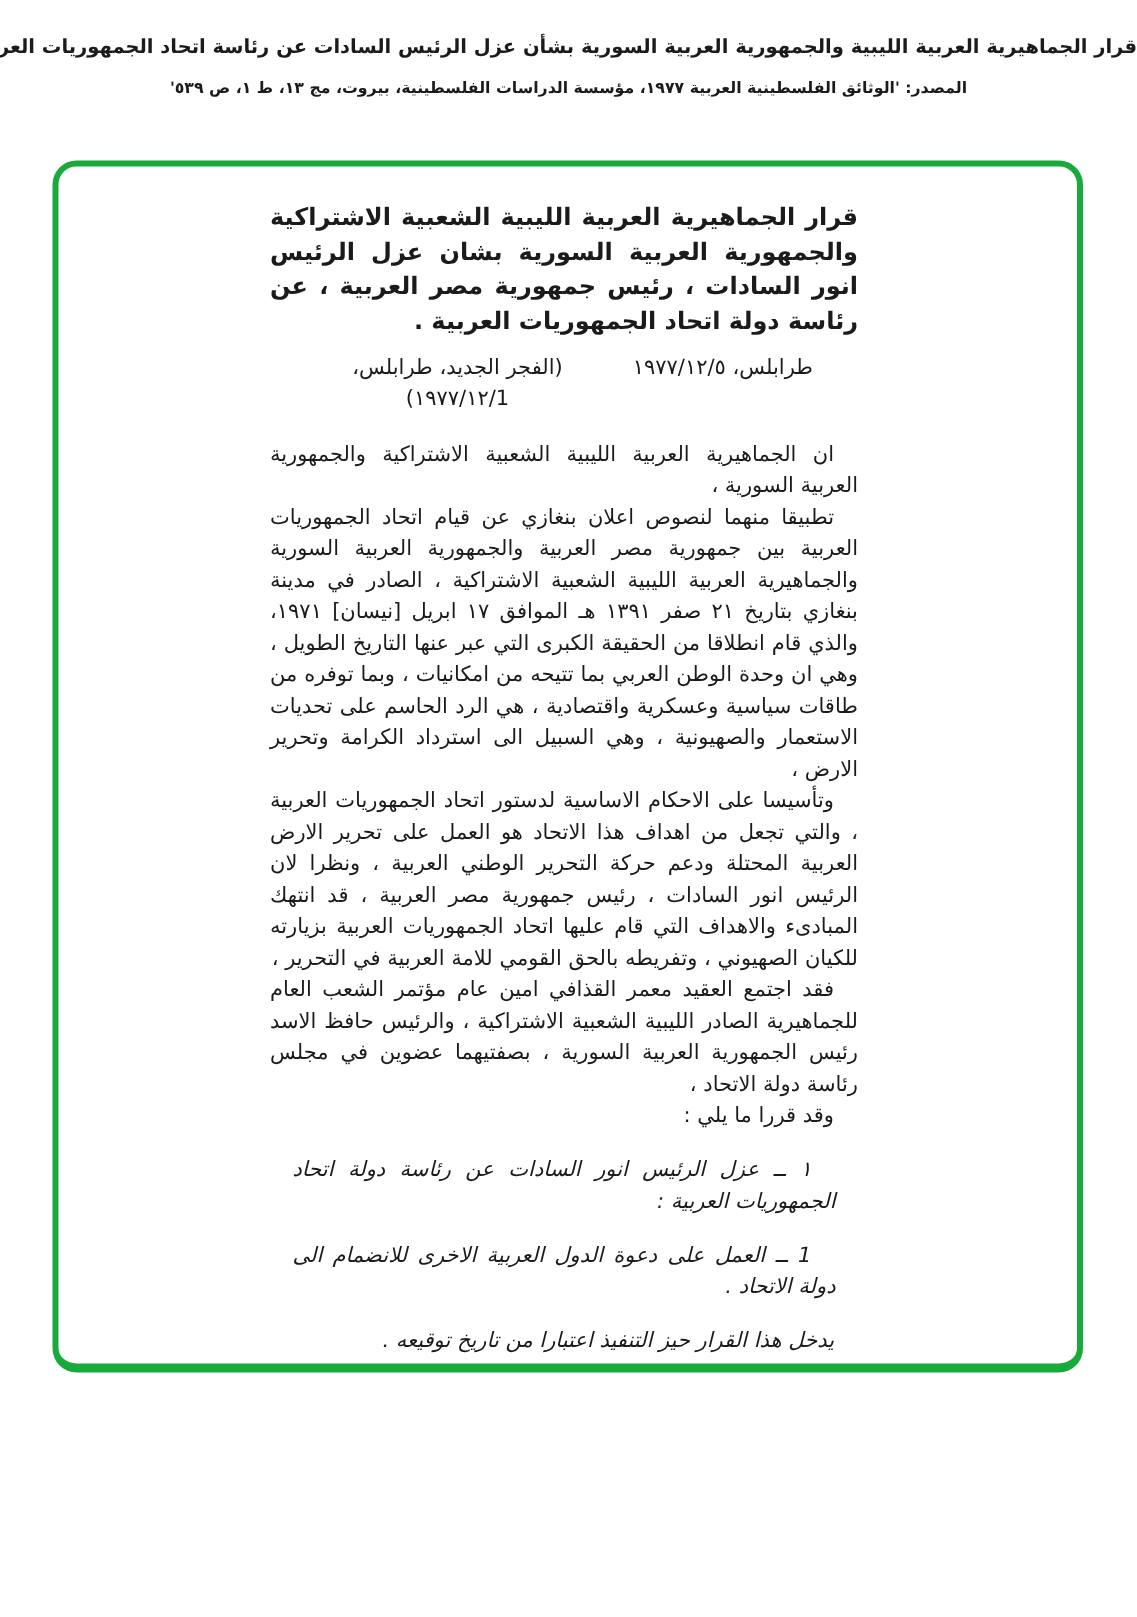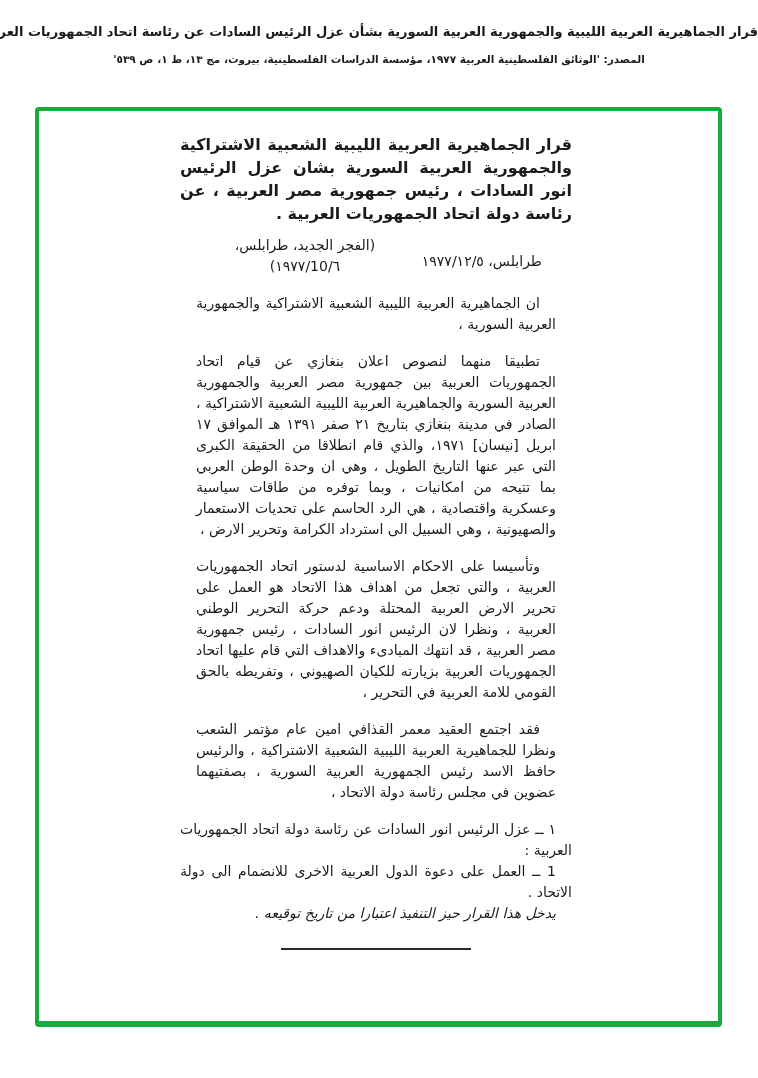--- a/index.html
+++ b/index.html
@@ -16,47 +16,47 @@
     direction:rtl; text-align:center;
   }
   .page-header .hdr-title {
     font-size:13px; font-weight:bold; white-space:nowrap; letter-spacing:0;
   }
   .page-header .hdr-source {
     margin-top:14px; font-size:10.5px; font-weight:bold; white-space:nowrap;
   }
   .doc-frame {
     position:absolute; left:35px; top:107px;
-    width:687px; height:920px;
+    width:687px; height:808px;
     border:4px solid #18ab3c;
     border-bottom-width:6px;
-    border-radius:4px;
+    border-radius:16px;
     background:#ffffff;
     overflow:hidden;
   }
   .doc-content {
     position:absolute; top:22px; right:146px; width:392px;
     direction:rtl;
     font-size:14px; line-height:21px;
     text-align:justify;
   }
   .doc-title {
     font-size:16px; font-weight:bold; line-height:23px;
     text-align:justify; margin-bottom:10px;
   }
   .dateline {
     display:flex; flex-direction:row; justify-content:space-between;
     align-items:flex-start;
     padding-right:30px; padding-left:50px;
     margin-bottom:16px;
   }
-  .dateline .place-date { white-space:nowrap;margin-top:16px; }
+  .dateline .place-date { white-space:nowrap; }
   .dateline .source-ref { width:150px; text-align:center; }
-  .body-par { text-indent:16px; margin:16px; }
-  .decision-item { text-indent:16px; margin:0; }
+  .body-par { text-indent:16px; margin:0; }
+  .decision-item { text-indent:16px; margin:15px;font-style:italic; }
   .closing-line { text-indent:16px; margin:0;font-style:italic; }
   .end-rule {
     width:190px; height:0;
     border-top:2px solid #2a2a2a;
     margin:24px auto 0 auto;
   }
 </style>
 </head>
 <body>
 
@@ -65,28 +65,29 @@
   <div class="hdr-source">المصدر:  'الوثائق الفلسطينية العربية ١٩٧٧، مؤسسة الدراسات الفلسطينية، بيروت، مج ١٣، ط ١، ص ٥٣٩'</div>
 </header>
 
 <div class="doc-frame">
   <div class="doc-content">
 
     <div class="doc-title">قرار الجماهيرية العربية الليبية الشعبية الاشتراكية والجمهورية العربية السورية بشان عزل الرئيس انور السادات ، رئيس جمهورية مصر العربية ، عن رئاسة دولة اتحاد الجمهوريات العربية .</div>
 
     <div class="dateline">
       <span class="place-date">طرابلس، ١٩٧٧/١٢/٥</span>
-      <span class="source-ref">(الفجر الجديد، طرابلس، ١٩٧٧/10/٦)</span>
+      <span class="source-ref">(الفجر الجديد، طرابلس، ١٩٧٧/١٢/1)</span>
     </div>
 
     <p class="body-par">ان الجماهيرية العربية الليبية الشعبية الاشتراكية والجمهورية العربية السورية ،</p>
     <p class="body-par">تطبيقا منهما لنصوص اعلان بنغازي عن قيام اتحاد الجمهوريات العربية بين جمهورية مصر العربية والجمهورية العربية السورية والجماهيرية العربية الليبية الشعبية الاشتراكية ، الصادر في مدينة بنغازي بتاريخ ٢١ صفر ١٣٩١ هـ الموافق ١٧ ابريل [نيسان] ١٩٧١، والذي قام انطلاقا من الحقيقة الكبرى التي عبر عنها التاريخ الطويل ، وهي ان وحدة الوطن العربي بما تتيحه من امكانيات ، وبما توفره من طاقات سياسية وعسكرية واقتصادية ، هي الرد الحاسم على تحديات الاستعمار والصهيونية ، وهي السبيل الى استرداد الكرامة وتحرير الارض ،</p>
     <p class="body-par">وتأسيسا على الاحكام الاساسية لدستور اتحاد الجمهوريات العربية ، والتي تجعل من اهداف هذا الاتحاد هو العمل على تحرير الارض العربية المحتلة ودعم حركة التحرير الوطني العربية ، ونظرا لان الرئيس انور السادات ، رئيس جمهورية مصر العربية ، قد انتهك المبادىء والاهداف التي قام عليها اتحاد الجمهوريات العربية بزيارته للكيان الصهيوني ، وتفريطه بالحق القومي للامة العربية في التحرير ،</p>
-    <p class="body-par">فقد اجتمع العقيد معمر القذافي امين عام مؤتمر الشعب ونظرا للجماهيرية العربية الليبية الشعبية الاشتراكية ، والرئيس حافظ الاسد رئيس الجمهورية العربية السورية ، بصفتيهما عضوين في مجلس رئاسة دولة الاتحاد ،</p>
+    <p class="body-par">فقد اجتمع العقيد معمر القذافي امين عام مؤتمر الشعب العام للجماهيرية الصادر الليبية الشعبية الاشتراكية ، والرئيس حافظ الاسد رئيس الجمهورية العربية السورية ، بصفتيهما عضوين في مجلس رئاسة دولة الاتحاد ،</p>
 
+    <p class="body-par">وقد قررا ما يلي :</p>
 
     <p class="decision-item">١ ــ عزل الرئيس انور السادات عن رئاسة دولة اتحاد الجمهوريات العربية :</p>
     <p class="decision-item">1 ــ العمل على دعوة الدول العربية الاخرى للانضمام الى دولة الاتحاد .</p>
 
     <p class="closing-line">يدخل هذا القرار حيز التنفيذ اعتبارا من تاريخ توقيعه .</p>
 
     <div class="end-rule"></div>
 
   </div>
 </div>

